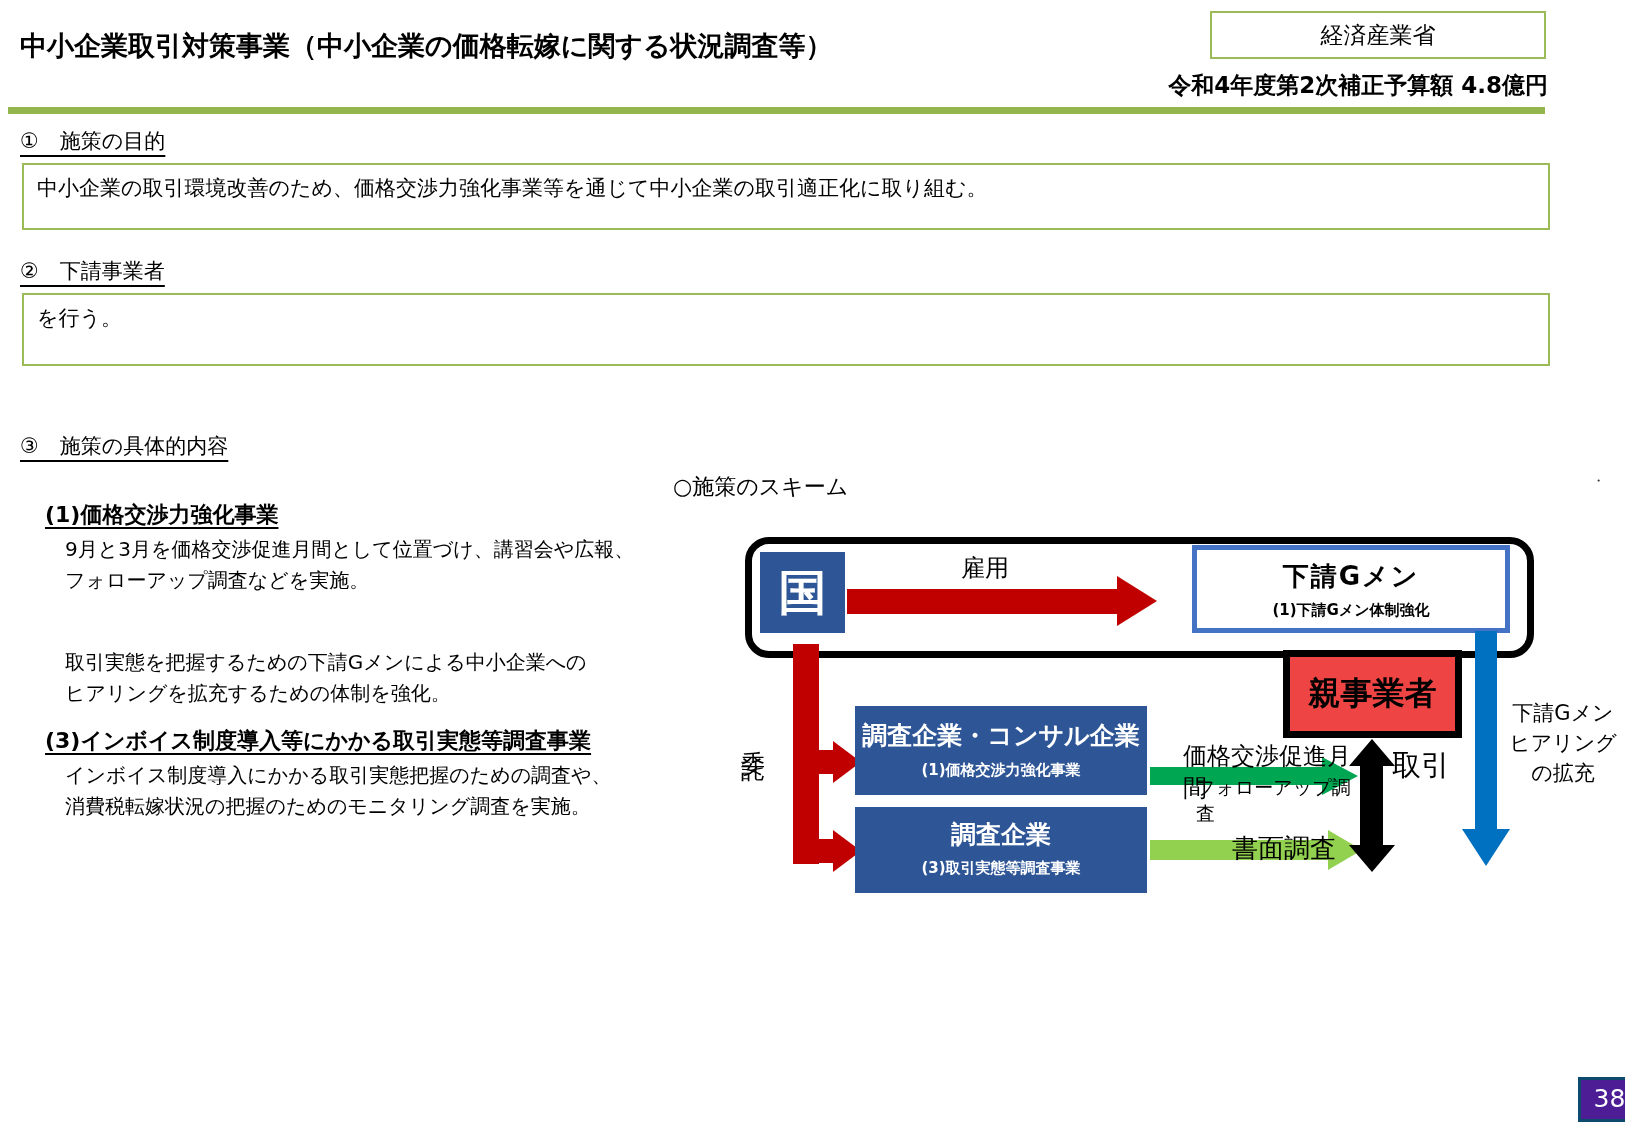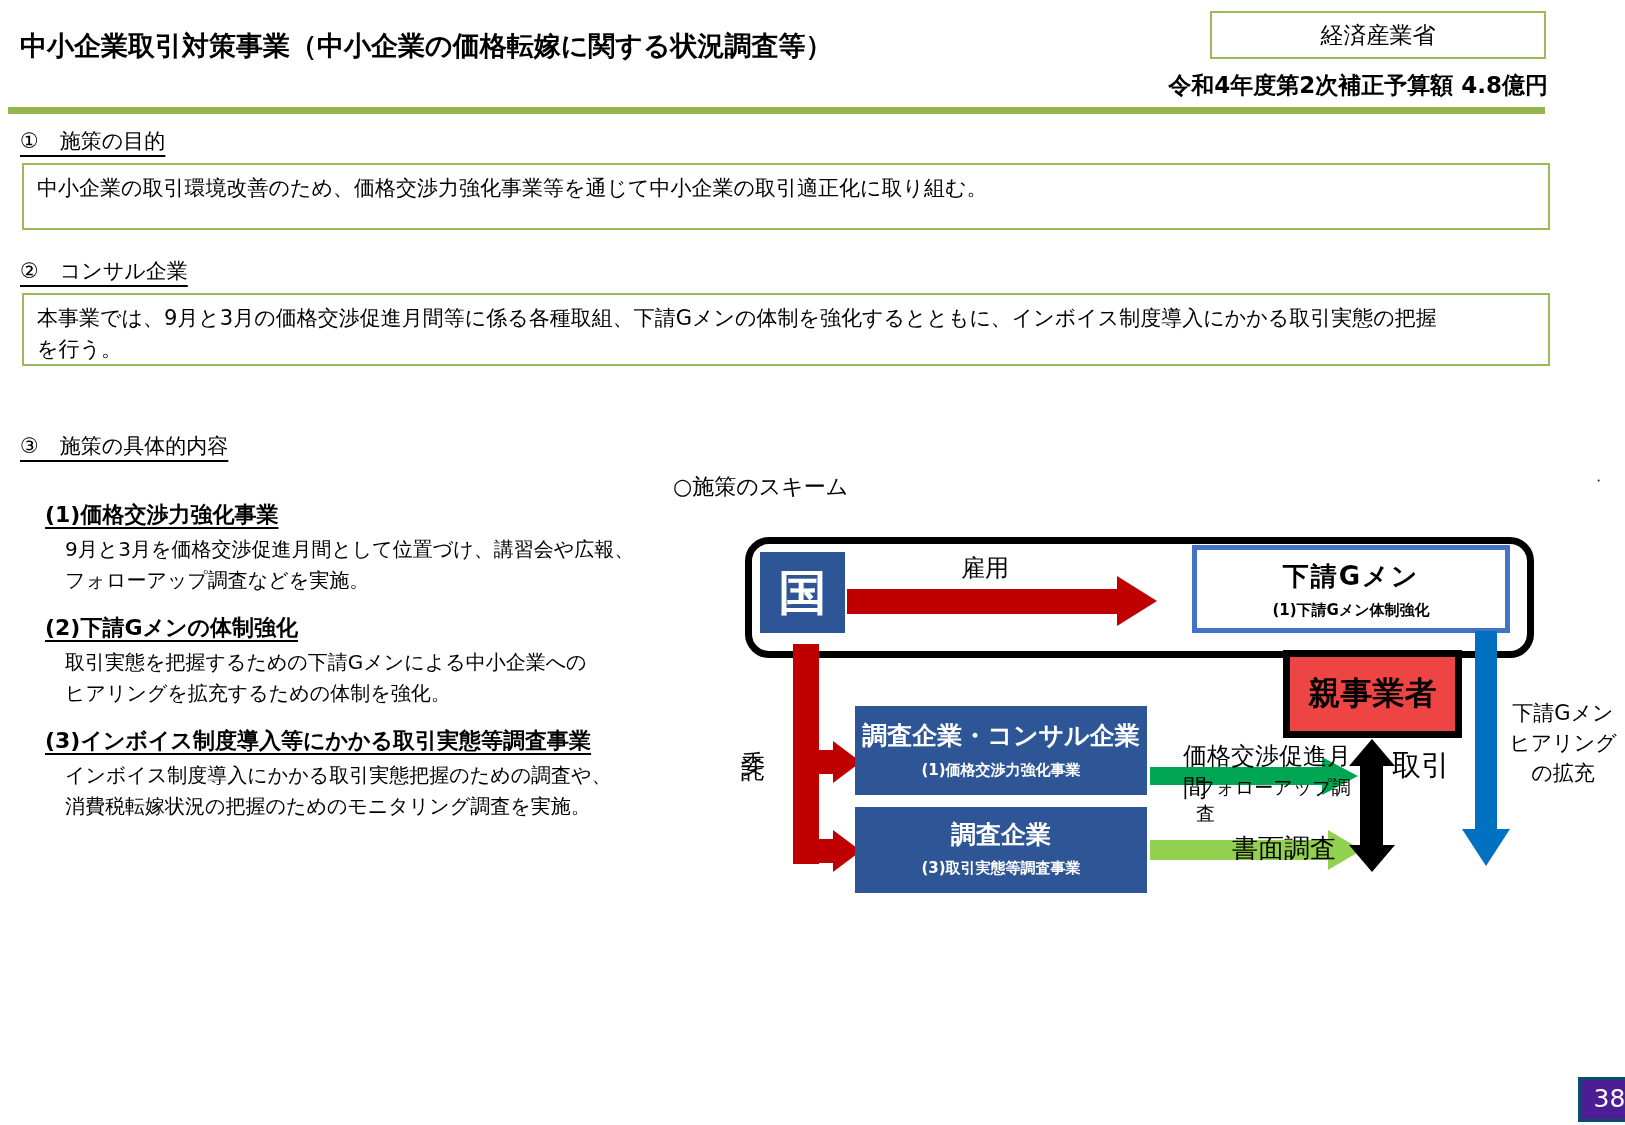--- a/index.html
+++ b/index.html
@@ -61,35 +61,33 @@
     <span>経済産業省</span>
   </div>
   <div class="abs budget">令和4年度第2次補正予算額 4.8億円</div>
   <div class="abs divider"></div>
 
   <div class="abs sec-head" style="left:20px;top:127px;">①　施策の目的</div>
   <div class="abs sec-box" style="left:22px;top:163px;width:1528px;height:67px;">
     <span>中小企業の取引環境改善のため、価格交渉力強化事業等を通じて中小企業の取引適正化に取り組む。</span>
   </div>
 
-  <div class="abs sec-head" style="left:20px;top:257px;">②　コンサル企業</div>
+  <div class="abs sec-head" style="left:20px;top:257px;">②　下請事業者</div>
   <div class="abs sec-box" style="left:22px;top:293px;width:1528px;height:73px;">
-    <div>本事業では、9月と3月の価格交渉促進月間等に係る各種取組、下請Gメンの体制を強化するとともに、インボイス制度導入にかかる取引実態の把握</div>
     <div>を行う。</div>
   </div>
 
   <div class="abs sec-head" style="left:20px;top:432px;">③　施策の具体的内容</div>
 
   <div class="abs det-title" style="left:45px;top:500px;">(1)価格交渉力強化事業</div>
   <div class="abs" style="left:65px;top:534px;">
     <div class="det-line">9月と3月を価格交渉促進月間として位置づけ、講習会や広報、</div>
     <div class="det-line">フォローアップ調査などを実施。</div>
   </div>
 
-  <div class="abs det-title" style="left:45px;top:613px;">(2)下請Gメンの体制強化</div>
   <div class="abs" style="left:65px;top:647px;">
     <div class="det-line">取引実態を把握するための下請Gメンによる中小企業への</div>
     <div class="det-line">ヒアリングを拡充するための体制を強化。</div>
   </div>
 
   <div class="abs det-title" style="left:45px;top:726px;">(3)インボイス制度導入等にかかる取引実態等調査事業</div>
   <div class="abs" style="left:65px;top:760px;">
     <div class="det-line">インボイス制度導入にかかる取引実態把握のための調査や、</div>
     <div class="det-line">消費税転嫁状況の把握のためのモニタリング調査を実施。</div>
   </div>

